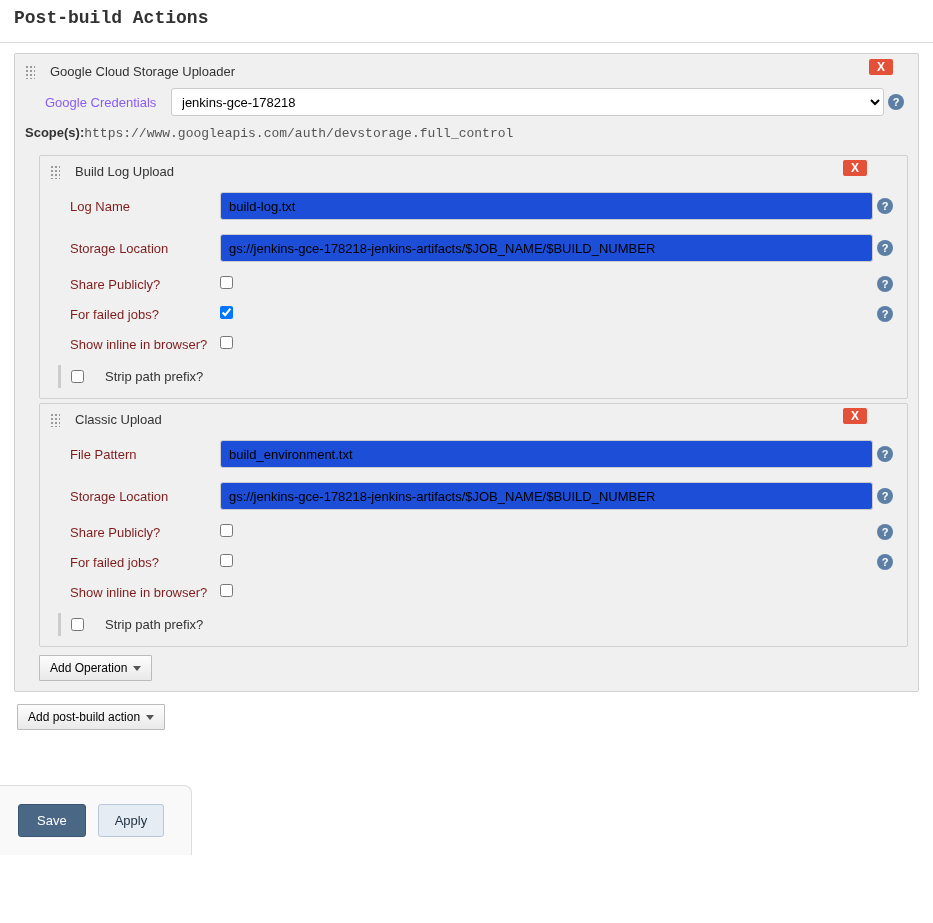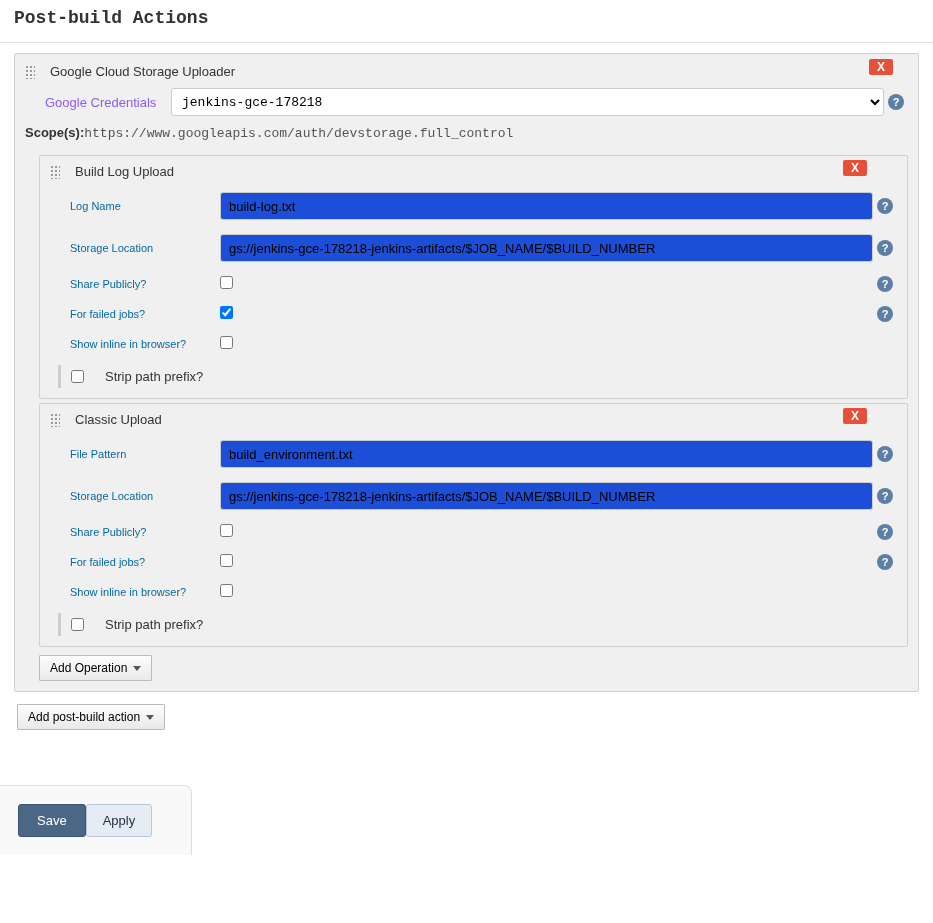--- a/index.html
+++ b/index.html
@@ -97,21 +97,20 @@
       cursor: pointer;
     }
     select.field-select {
       width: 100%;
       height: 28px;
       border: 1px solid #ccc;
       border-radius: 3px;
       background: #fff;
       padding: 2px 6px;
       font-size: 13px;
-      font-family: Liberation Mono, monospace;
     }
     input.field-text {
       width: 100%;
       height: 28px;
       border: 1px solid #ccc;
       border-radius: 3px;
       background: #1d4ed8;
       padding: 2px 8px;
       font-size: 13px;
     }
@@ -135,22 +134,22 @@
     }
     .sub-row {
       display: flex;
       align-items: center;
       padding: 7px 0;
       margin-left: 20px;
     }
     .sub-row-label {
       width: 150px;
       flex-shrink: 0;
-      font-size: 11px;
-      color: #0369a1;
+      font-size: 13px;
+      color: #7f1d1d;
     }
     .sub-row-field {
       flex: 1;
     }
     .strip-row {
       display: flex;
       align-items: center;
       gap: 21px;
       margin: 6px 0 0 8px;
       border-left: 3px solid #ccc;
@@ -187,21 +186,21 @@
       position: relative;
       margin-top: 35px;
       padding: 18px 18px;
       background: #f9f9f9;
       border: 1px solid #ddd;
       border-left: none;
       border-bottom: none;
       border-top-right-radius: 8px;
       width: 192px;
       display: flex;
-      gap: 0;
+      gap: 12px;
     }
     .btn-primary {
       background: #4a6785;
       color: #fff;
       border: 1px solid #3a5574;
       border-radius: 3px;
       padding: 8px 18px;
       font-size: 13px;
       cursor: pointer;
     }

